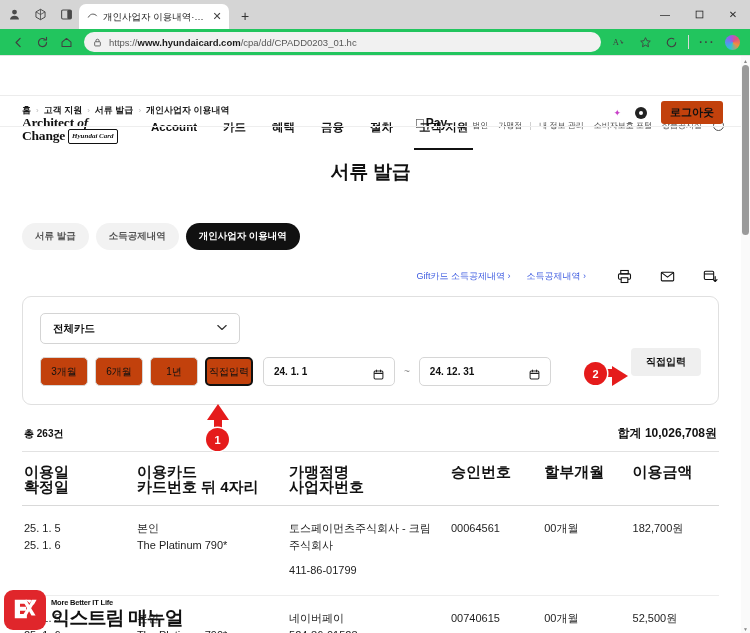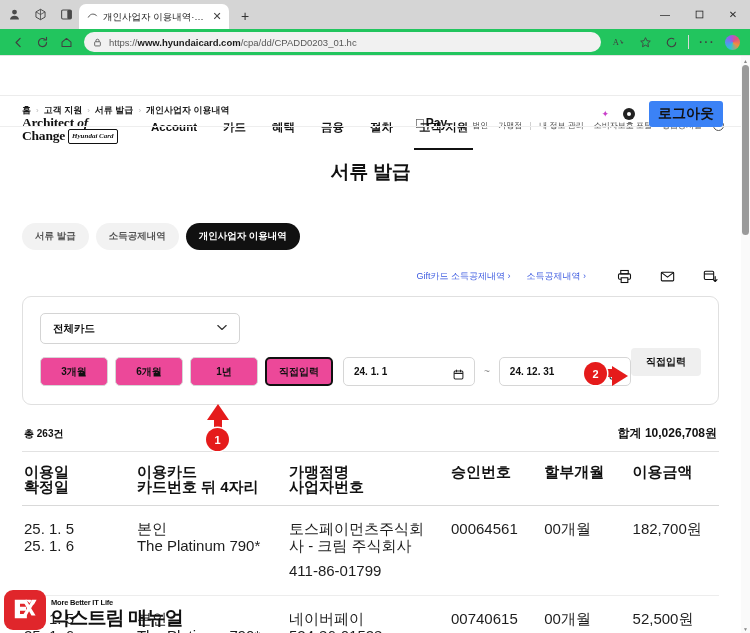--- a/index.html
+++ b/index.html
@@ -95,21 +95,21 @@
   
   .crumbbar { position:relative; height:31px; border-bottom:1px solid #eee; }
   .crumbs { position:absolute; left:22px; top:8px; display:flex; align-items:center; gap:5px; }
   .crumb { font-size:9px; color:#1a1a1a; font-weight:700; white-space:nowrap; }
   .crumb-sep { font-size:8px; color:#bdbdbd; }
   .crumb-right { position:absolute; right:18px; top:5px; display:flex; align-items:center; gap:14px; }
   .cr-star { color:#c93fc9; font-size:9px; }
   .cr-dot { width:12px; height:12px; border-radius:50%; background:#222; display:flex;
      align-items:center; justify-content:center; }
   .cr-dot::after { content:""; width:4px; height:4px; border-radius:50%; background:#fff; }
-  .logout-btn { background:#3b82f6; border-radius:3px; padding:4px 9px; font-size:14px;
+  .logout-btn { background:#c2410c; border-radius:3px; padding:4px 9px; font-size:11px;
      font-weight:700; color:#111; }
 
   
   .content { position:relative; padding:0 22px; }
   .page-title { text-align:center; font-size:19px; font-weight:700; color:#111;
      margin-top:32px; letter-spacing:-0.3px; }
 
   .pills { display:flex; gap:7px; margin-top:38px; }
   .pill { background:#f2f2f2; color:#555; font-size:9.5px; font-weight:700;
      border-radius:14px; padding:7px 13px; white-space:nowrap; }
@@ -122,23 +122,23 @@
   .ibtn { width:17px; height:17px; color:#111; display:flex; align-items:center; justify-content:center; }
 
   
   .filter-card { margin-top:11px; border:1px solid #e0e0e0; border-radius:9px; padding:16px 17px 18px; position:relative; }
   .select-box { width:200px; height:31px; border:1px solid #d4d4d4; border-radius:5px;
      display:flex; align-items:center; justify-content:space-between; padding:0 12px; }
   .select-val { font-size:10.5px; font-weight:700; color:#111; }
   .chev { font-size:8px; color:#333; }
   .filter-row2 { display:flex; align-items:center; gap:0; margin-top:13px; }
   .per-btns { display:flex; gap:7px; }
-  .per-btn { width:68px; height:29px; border:1px solid #d6d6d6; border-radius:5px;
+  .per-btn { width:48px; height:29px; border:1px solid #d6d6d6; border-radius:5px;
      display:flex; align-items:center; justify-content:center; font-size:10px;
-     font-weight:700; color:#111; background:#ec4899; }
+     font-weight:400; color:#111; background:#c2410c; }
   .per-btn.selected { border:2px solid #111; }
   .date-box { width:132px; height:29px; border:1px solid #d6d6d6; border-radius:5px;
      display:flex; align-items:center; justify-content:space-between; padding:0 10px; }
   .date-val { font-size:10px; font-weight:700; color:#111; }
   .cal-ico { width:11px; height:11px; color:#222; }
   .tilde { margin:0 9px; font-size:10px; color:#888; }
   .d1 { margin-left:10px; }
   .query-btn { position:absolute; right:17px; top:51px; background:#efefef; border-radius:4px;
      padding:7px 15px; font-size:10px; font-weight:700; color:#111; }
 
@@ -148,21 +148,21 @@
   .sum-right { font-size:12px; font-weight:700; color:#111; }
 
   
   .tbl { width:100%; margin-top:9px; border-top:1px solid #e2e2e2; }
   .thead { display:flex; padding:12px 2px 11px; border-bottom:1px solid #d9d9d9; }
   .th { font-size:15px; font-weight:700; color:#111; line-height:15px; }
   .th .sub { display:block; }
   .c1 { width:115px; } .c2 { width:155px; } .c3 { width:165px; }
   .c4 { width:95px; } .c5 { width:90px; } .c6 { width:86px; }
   .trow { display:flex; padding:14px 2px 16px; border-bottom:1px solid #ededed; }
-  .td { font-size:15px; color:#1d1d1d; line-height:17px; }
+  .td { font-size:11px; color:#1d1d1d; line-height:17px; }
   .td .l2 { display:block; }
   .td .biz { display:block; margin-top:8px; }
   .c3 .td-inner { padding-right:14px; }
 
   
   .ann-circle { position:absolute; border-radius:50%; background:#e51b1b; color:#fff;
      font-size:11px; font-weight:700; display:flex; align-items:center; justify-content:center;
      box-shadow:0 0 0 1.5px #fff; }
   .ann1 { left:206px; top:372px; width:23px; height:23px; }
   .ann2 { left:584px; top:306px; width:23px; height:23px; }

